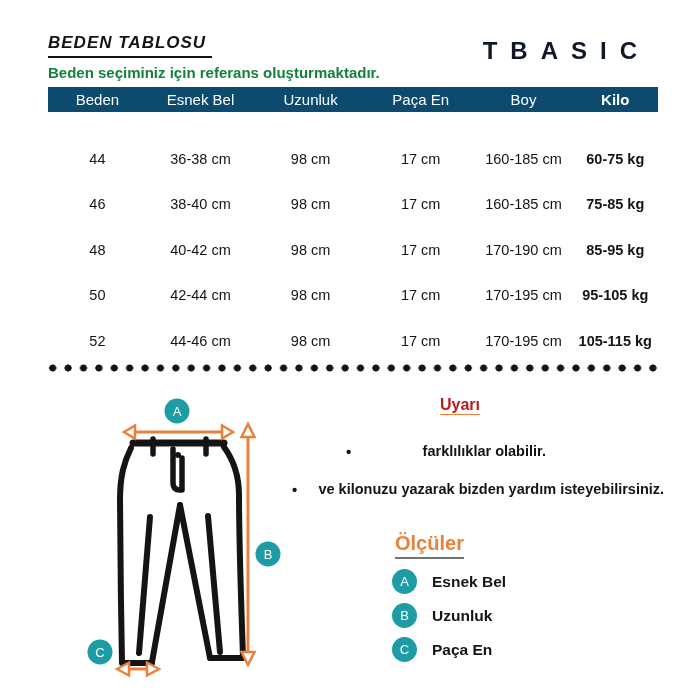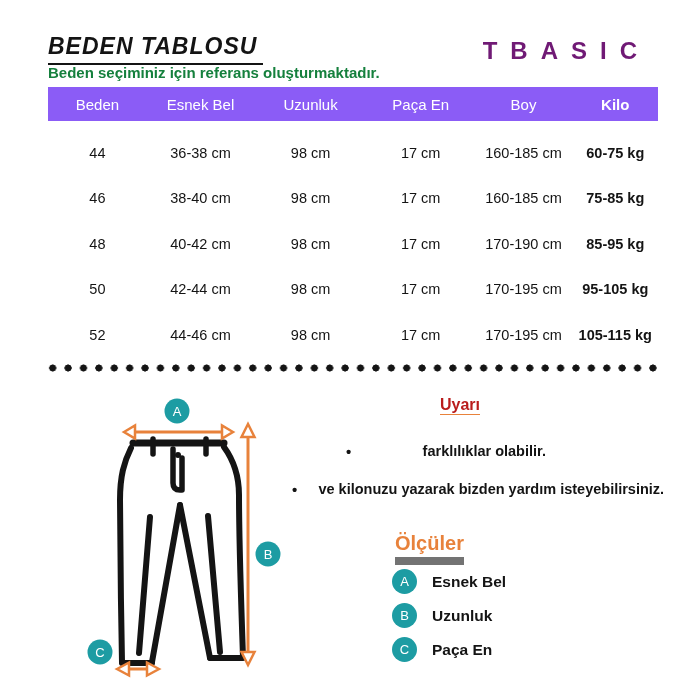--- a/index.html
+++ b/index.html
@@ -4,37 +4,37 @@
 <style>
   html,body{margin:0;padding:0;}
   body{
     width:700px;height:700px;position:relative;background:#ffffff;
     font-family:"Liberation Sans","DejaVu Sans",sans-serif;
     color:#141414;overflow:hidden;
   }
   
   .page-title{
     position:absolute;left:48px;top:33px;
-    font-size:23px;font-weight:800;font-style:italic;
+    font-size:17px;font-weight:800;font-style:italic;
     letter-spacing:1px;
     border-bottom:2.5px solid #141414;padding-bottom:3px;padding-right:6px;
   }
   .page-subtitle{
     position:absolute;left:48px;top:64px;
     font-size:15px;font-weight:700;color:#15803d;
   }
   .brand-logo{
     position:absolute;right:50px;top:37px;
-    font-size:24px;font-weight:700;letter-spacing:13px;color:#701a75;
+    font-size:24px;font-weight:700;letter-spacing:13px;color:#0f172a;
   }
   
   .size-table{position:absolute;left:48px;top:87px;width:610px;}
   .t-row{display:flex;align-items:center;}
-  .t-head{background:#8b5cf6;color:#ffffff;height:34px;font-size:15px;}
-  .t-body .t-row{height:45.5px;font-size:14.5px;}
+  .t-head{background:#0c4a6e;color:#ffffff;height:25px;font-size:15px;}
+  .t-body .t-row{height:45.5px;font-size:14.5px;align-items:flex-end;}
   .t-body{margin-top:9px;}
   .c0{width:16.2%;text-align:center;}
   .c1{width:17.6%;text-align:center;}
   .c2{width:18.5%;text-align:center;}
   .c3{width:17.6%;text-align:center;}
   .c4{width:16.1%;text-align:center;}
   .c5{width:14%;text-align:center;font-weight:bold;}
   
   .dotted-divider{
     position:absolute;left:45px;top:364px;width:616px;height:8px;
@@ -55,21 +55,21 @@
     text-align:center;font-size:14.5px;font-weight:700;line-height:23px;
   }
   .bullet-1{left:346px;top:440px;}
   .bullet-1 .txt{width:250px;margin-left:8px;}
   .bullet-2{left:292px;top:478px;}
   .bullet-2 .txt{width:372px;margin-left:8px;}
   
   .measurements-title{
     position:absolute;left:395px;top:532px;
     font-size:20px;font-weight:700;color:#e8823b;
-    border-bottom:8px solid #737373;padding-bottom:2px;
+    border-bottom:2px solid #737373;padding-bottom:2px;
   }
   .legend{position:absolute;left:392px;top:569px;}
   .legend-item{display:flex;align-items:center;height:25px;margin-bottom:9px;}
   .legend-key{
     width:25px;height:25px;border-radius:50%;background:#1d9ca3;color:#ffffff;
     display:flex;align-items:center;justify-content:center;
     font-size:13px;font-weight:400;flex:0 0 auto;
   }
   .legend-label{margin-left:15px;font-size:15.5px;font-weight:700;color:#141414;}
 </style>

